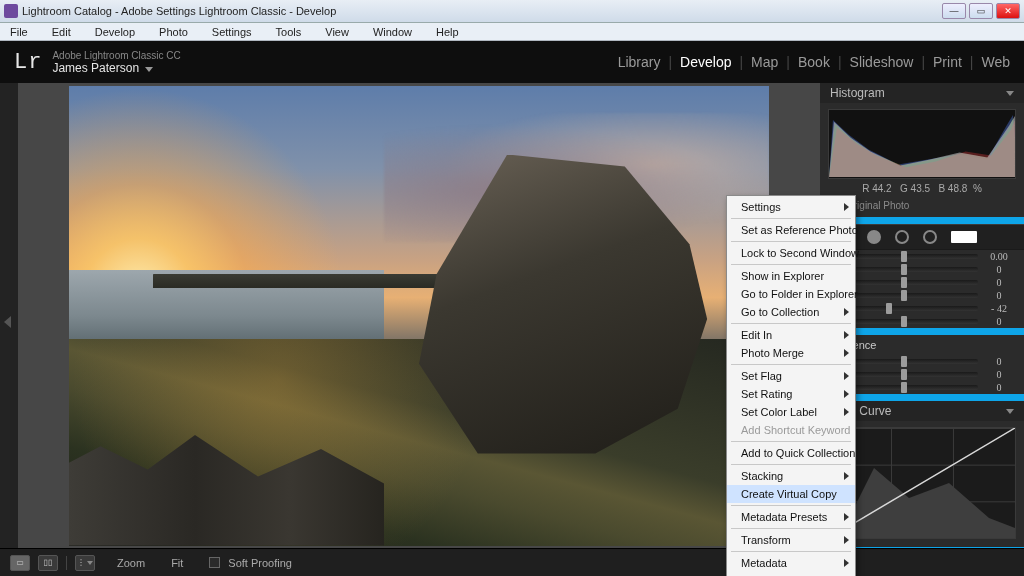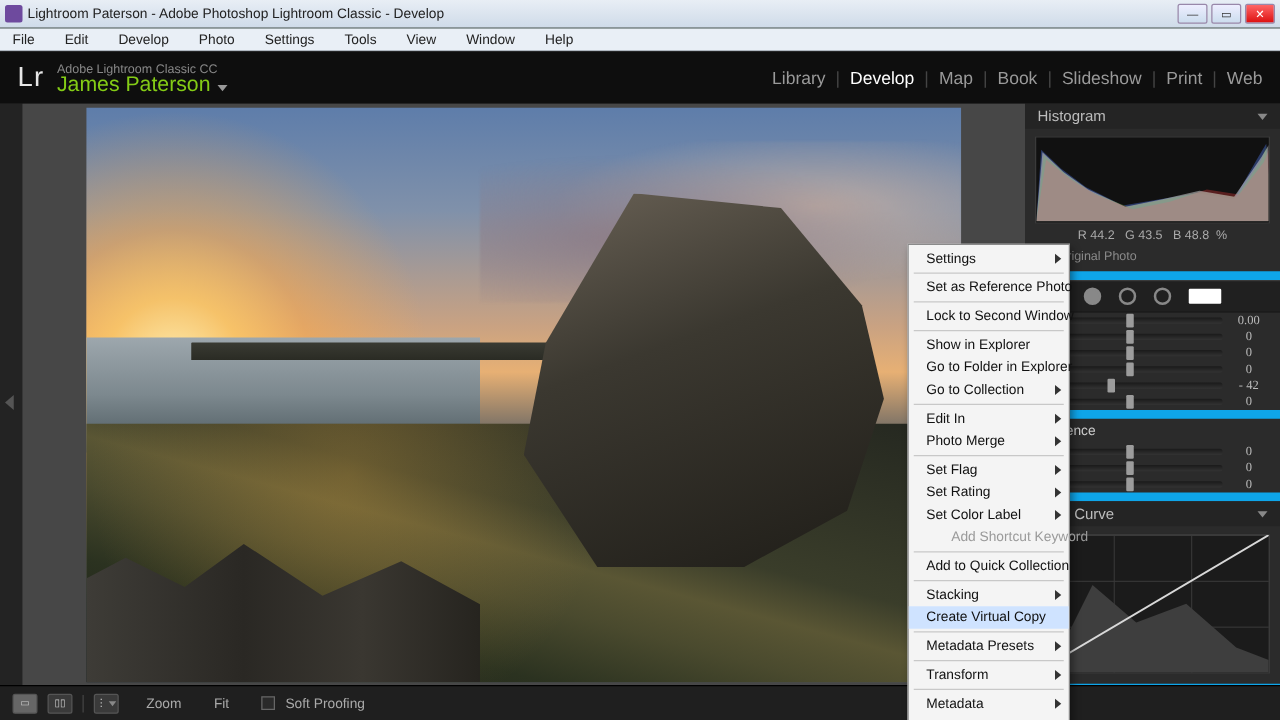--- a/index.html
+++ b/index.html
@@ -12,23 +12,23 @@
   .win-controls { display: flex; gap: 3px; }
   .win-btn { width: 24px; height: 16px; border: 1px solid #98a; background: linear-gradient(#eef,#cde); border-radius: 2px; font-size: 9px; display:flex; align-items:center; justify-content:center; color:#333; }
   .win-btn.close { background: linear-gradient(#f66,#d11); color:#fff; }
 
   
   .menubar { height: 18px; background: #e9eff6; display: flex; align-items: center; padding: 0 4px; gap: 12px; border-bottom: 1px solid #b0b7c0; }
   .menubar span { font-size: 11px; color: #222; padding: 1px 6px; }
 
   
   .lr-header { height: 42px; background: #0e0e0e; display: flex; align-items: center; padding: 0 14px; color: #ccc; }
-  .lr-logo { font-family: Liberation Sans, sans-serif; font-size: 22px; color: #e6e6e6; margin-right: 10px; letter-spacing: 1px; }
+  .lr-logo { font-family: Liberation Mono, monospace; font-size: 22px; color: #e6e6e6; margin-right: 10px; letter-spacing: 1px; }
   .lr-id { font-size: 10px; color: #888; line-height: 12px; }
-  .lr-id .user { font-size: 17px; color: #84cc16; }
+  .lr-id .user { font-size: 12px; color: #e5e5e5; }
   .lr-id .tri { display:inline-block; margin-left:6px; width:0;height:0;border-left:4px solid transparent;border-right:4px solid transparent;border-top:5px solid #999; }
   .modules { margin-left: auto; display: flex; align-items: center; gap: 0; font-size: 14px; }
   .modules .sep { color: #444; margin: 0 8px; }
   .modules a { color: #9a9a9a; }
   .modules a.active { color: #fff; }
 
   
   .workspace { display: flex; height: calc(576px - 23px - 18px - 42px - 28px); background: #2f2f2f; }
   .left-gutter { width: 18px; background: #232323; position:relative; }
   .left-gutter .arrow, .right-panel .arrow-r { position:absolute; top:50%; width:0;height:0; }
@@ -89,38 +89,38 @@
      linear-gradient(#3a3a3a 1px, transparent 1px) 0 0/100% 33.33%,
      linear-gradient(90deg,#3a3a3a 1px, transparent 1px) 0 0/33.33% 100%;
   }
   .tone-curve-body .diag { position:absolute; inset:0; }
   .tone-hill { position:absolute; inset:0; }
 
   
   .ctx-menu { position: absolute; left: 726px; top: 195px; width: 130px; background: #f4f4f4; border: 1px solid #8a8a8a; box-shadow: 2px 3px 6px rgba(0,0,0,0.4); z-index: 50; font-size: 11px; color:#111; padding:2px 0; }
   .ctx-item { padding: 3px 18px 3px 14px; position:relative; white-space:nowrap; }
   .ctx-item.hover { background:#cfe3ff; }
-  .ctx-item.disabled { color:#9a9a9a;margin-left:20px; }
+  .ctx-item.disabled { color:#9a9a9a; }
   .ctx-item .sub { position:absolute; right:6px; top:5px; width:0;height:0;border-top:4px solid transparent;border-bottom:4px solid transparent;border-left:5px solid #333; }
   .ctx-sep { height:1px; background:#c8c8c8; margin:2px 4px; }
 
   
   .toolbar { height: 28px; background: #1f1f1f; display:flex; align-items:center; padding:0 10px; gap:8px; color:#aaa; font-size:11px; border-top:1px solid #000; }
   .tb-btn { width:20px; height:16px; background:#3a3a3a; border:1px solid #555; border-radius:2px; display:flex; align-items:center; justify-content:center; font-size:8px; color:#ccc; }
   .tb-btn.active { background:#666; }
   .tb-sep-v { width:1px; height:14px; background:#444; }
   .tb-tri { display:inline-block; margin-left:2px; width:0;height:0;border-left:3px solid transparent;border-right:3px solid transparent;border-top:4px solid #888; }
   .chk { width:11px; height:11px; border:1px solid #666; background:#2a2a2a; }
 </style>
 </head>
 <body>
 
 <div class="titlebar">
   <div class="icon-app"></div>
-  <div class="title">Lightroom Paterson - Adobe Photoshop Lightroom Classic - Develop</div>
+  <div class="title">Lightroom Catalog - Adobe Settings Lightroom Classic - Develop</div>
   <div class="win-controls">
     <div class="win-btn">—</div>
     <div class="win-btn">▭</div>
     <div class="win-btn close">✕</div>
   </div>
 </div>
 
 <div class="menubar">
   <span>File</span>
   <span>Edit</span>

